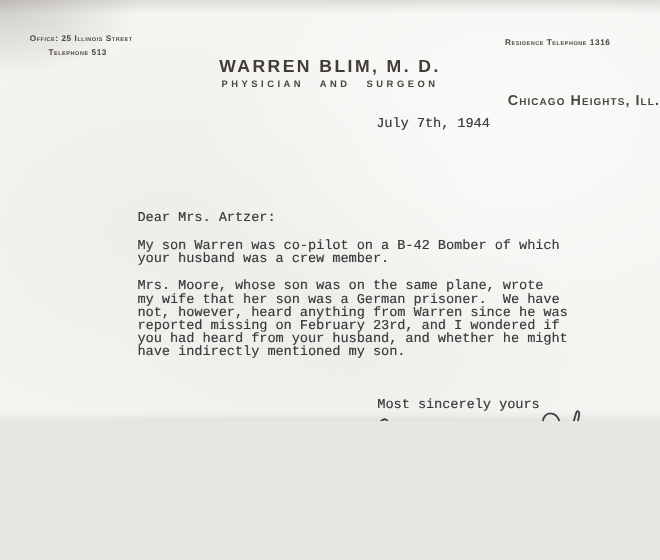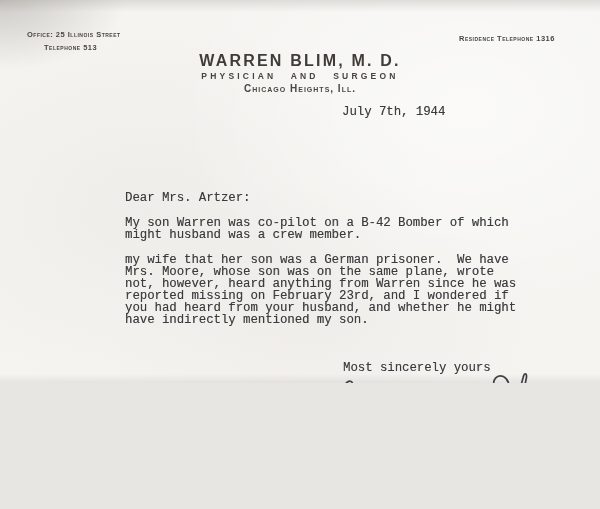--- a/index.html
+++ b/index.html
@@ -24,21 +24,21 @@
   .lh-name {
     font-weight:bold; color:#403d39; font-size:16px; letter-spacing:2.2px;
     white-space:pre;
   }
   .lh-title {
     font-weight:bold; color:#47443f; font-size:8.5px; letter-spacing:3.2px;
     word-spacing:9px; white-space:pre;
   }
   .lh-city {
     font-variant:small-caps; font-weight:bold; color:#4a4641;
-    font-size:10px; letter-spacing:1px; white-space:pre;
+    font-size:13px; letter-spacing:1px; white-space:pre;text-align:right;
   }
   .mono {
     font-family:"Liberation Mono","DejaVu Sans Mono",monospace;
     font-size:12.3px; line-height:12px; color:#3b3a3c; white-space:pre;
     text-shadow:0.3px 0 0 rgba(58,57,59,0.45);
   }
   .crease {
     position:absolute; height:2px; border-radius:50%;
     background:linear-gradient(90deg, rgba(130,125,118,0) 0%, rgba(130,125,118,0.26) 25%, rgba(130,125,118,0.18) 75%, rgba(130,125,118,0) 100%);
     box-shadow:0 1px 1px rgba(255,255,255,0.6);
@@ -59,26 +59,26 @@
   <div class="abs center lh-title" style="top:71px;">PHYSICIAN AND SURGEON</div>
   <div class="abs center lh-city" style="top:83px;">Chicago Heights, Ill.</div>
 
   <div class="abs mono" style="left:342px; top:106px;">July 7th, 1944</div>
 
 
   <div class="abs mono" style="left:125px; top:192px;">Dear Mrs. Artzer:</div>
 
   <div class="abs" style="left:125px; top:217px;">
     <div class="mono">My son Warren was co-pilot on a B-42 Bomber of which</div>
-    <div class="mono">might husband was a crew member.</div>
+    <div class="mono">your husband was a crew member.</div>
   </div>
 
   <div class="abs" style="left:125px; top:254px;">
+    <div class="mono">Mrs. Moore, whose son was on the same plane, wrote</div>
     <div class="mono">my wife that her son was a German prisoner.  We have</div>
-    <div class="mono">Mrs. Moore, whose son was on the same plane, wrote</div>
     <div class="mono">not, however, heard anything from Warren since he was</div>
     <div class="mono">reported missing on February 23rd, and I wondered if</div>
     <div class="mono">you had heard from your husband, and whether he might</div>
     <div class="mono">have indirectly mentioned my son.</div>
   </div>
 
 
   <div class="abs mono" style="left:343px; top:362px;">Most sincerely yours</div>
 
   <svg class="sig" width="265" height="52" viewBox="0 0 265 52">

